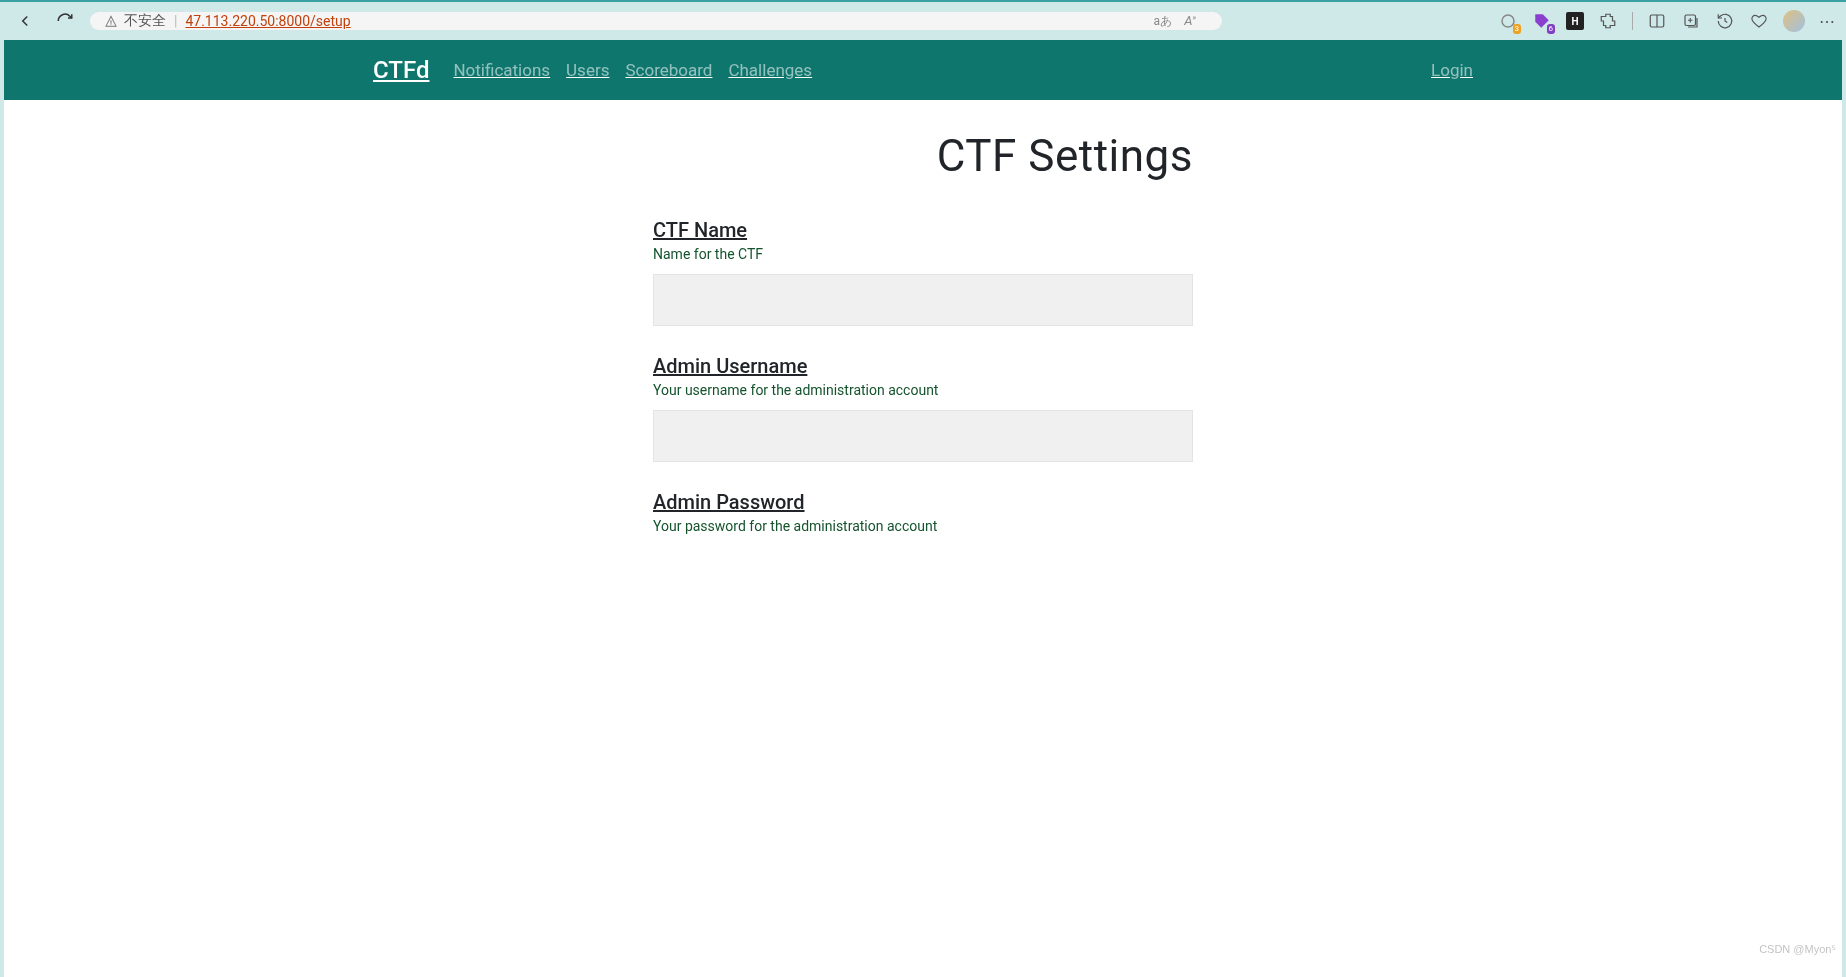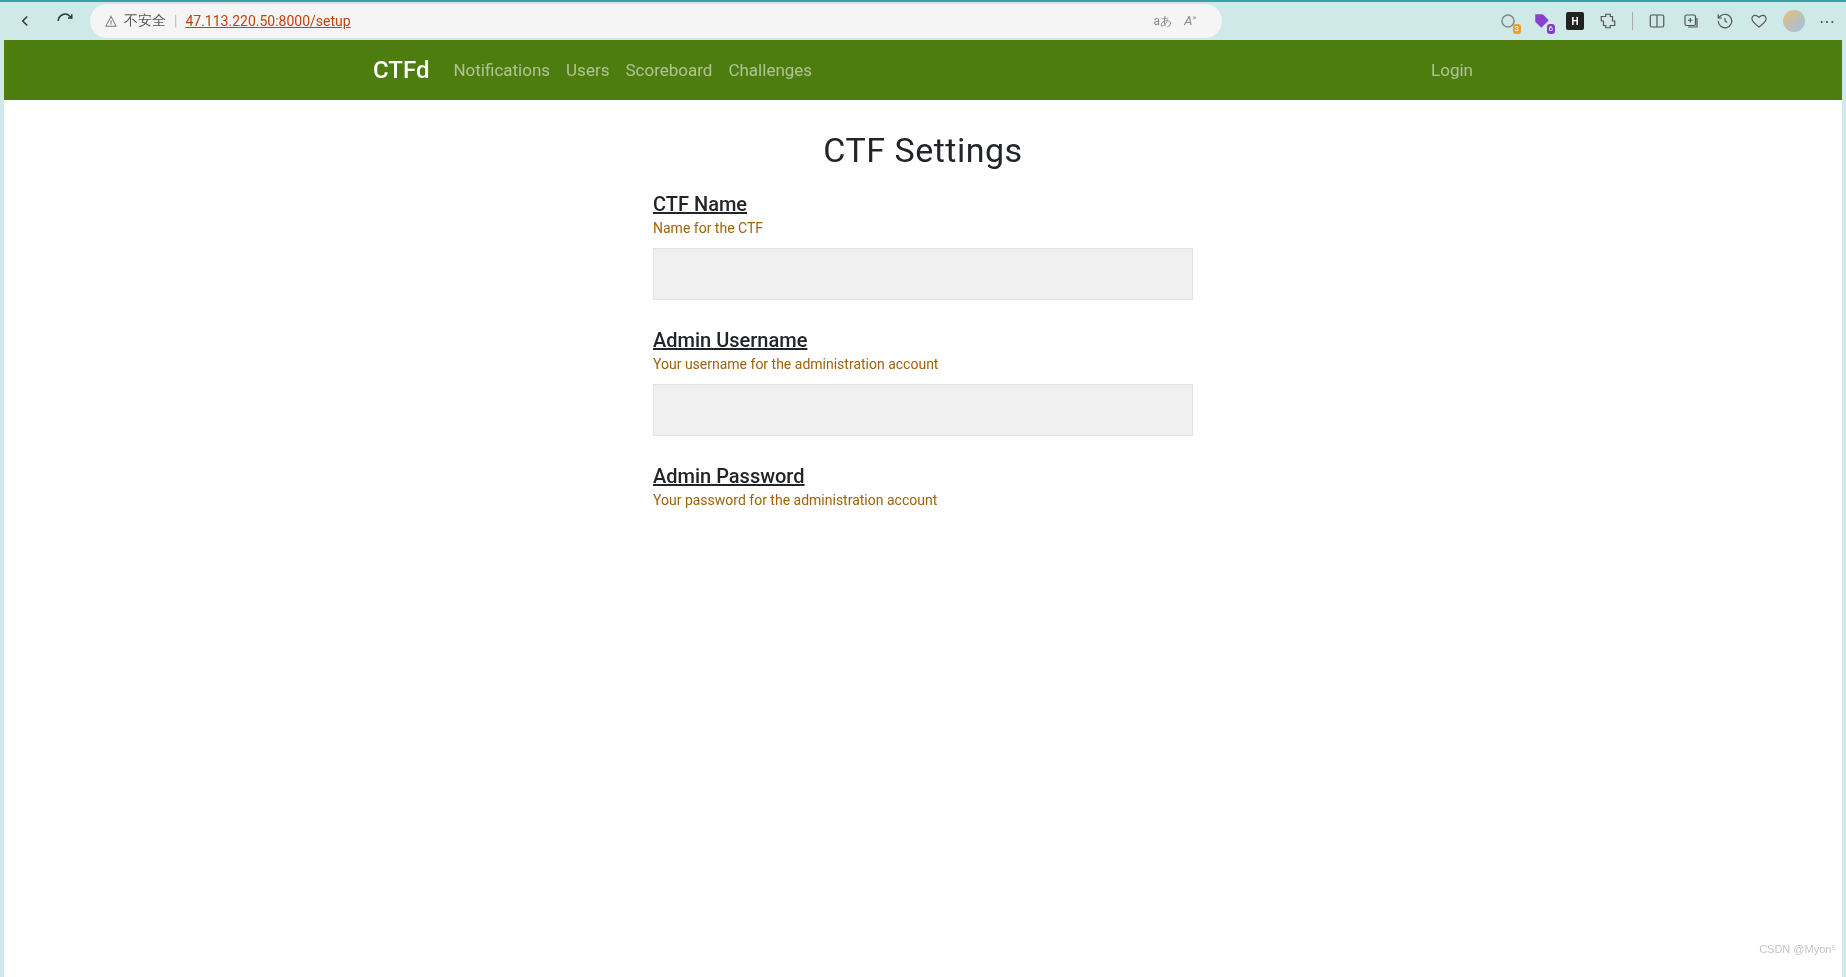--- a/index.html
+++ b/index.html
@@ -27,21 +27,21 @@
       cursor: pointer;
       color: #333;
       border-radius: 4px;
     }
     .nav-btn svg { width: 18px; height: 18px; }
     .address-bar {
       flex: 0 0 auto;
       width: 62%;
       background: #f5f5f5;
       border-radius: 18px;
-      height: 34px;
+      height: 18px;
       display: flex;
       align-items: center;
       padding: 0 14px;
       gap: 8px;
       color: #555;
       font-size: 14px;
     }
     .address-bar .secure-label { color: #555; display: flex; align-items: center; gap: 6px; }
     .address-bar .divider { color: #bbb; }
     .address-bar .url { color: #c2410c; text-decoration: underline; }
@@ -78,22 +78,23 @@
     .page-wrap {
       background: #cfe8e8;
       padding: 0 4px 4px 4px;
     }
     .page-inner {
       background:#fff;
       min-height: calc(100vh - 40px);
     }
     
     .dark-area {
-      background: #4d7c0f;
+      background: #0f766e;
       color: #fff;
+      text-decoration: underline;
     }
     .navbar {
       display: flex;
       align-items: center;
       max-width: 1140px;
       margin: 0 auto;
       padding: 16px 20px;
     }
     .navbar-brand {
       font-size: 24px;
@@ -123,39 +124,39 @@
     .container {
       max-width: 1140px;
       margin: 0 auto;
       padding: 30px 20px 60px;
     }
     .form-col {
       max-width: 540px;
       margin: 0 auto;
     }
     .section-title {
-      text-align: center;
-      font-size: 34px;
+      text-align: right;
+      font-size: 44px;
       font-weight: 400;
       color: #212529;
-      margin-bottom: 22px;
+      margin-bottom: 36px;
       letter-spacing: 0.5px;
     }
     .form-group { margin-bottom: 28px; }
     .form-label {
       font-size: 20px;
       color: #212529;
       font-weight: 500;
       display: block;
       margin-bottom: 4px;
       text-decoration: underline;
     }
     .form-help {
       font-size: 14px;
-      color: #a16207;
+      color: #14532d;
       margin-bottom: 12px;
     }
     .form-control {
       width: 100%;
       height: 52px;
       background: #f0f0f0;
       border: 1px solid #e3e3e3;
       padding: 10px 12px;
       font-size: 16px;
     }

